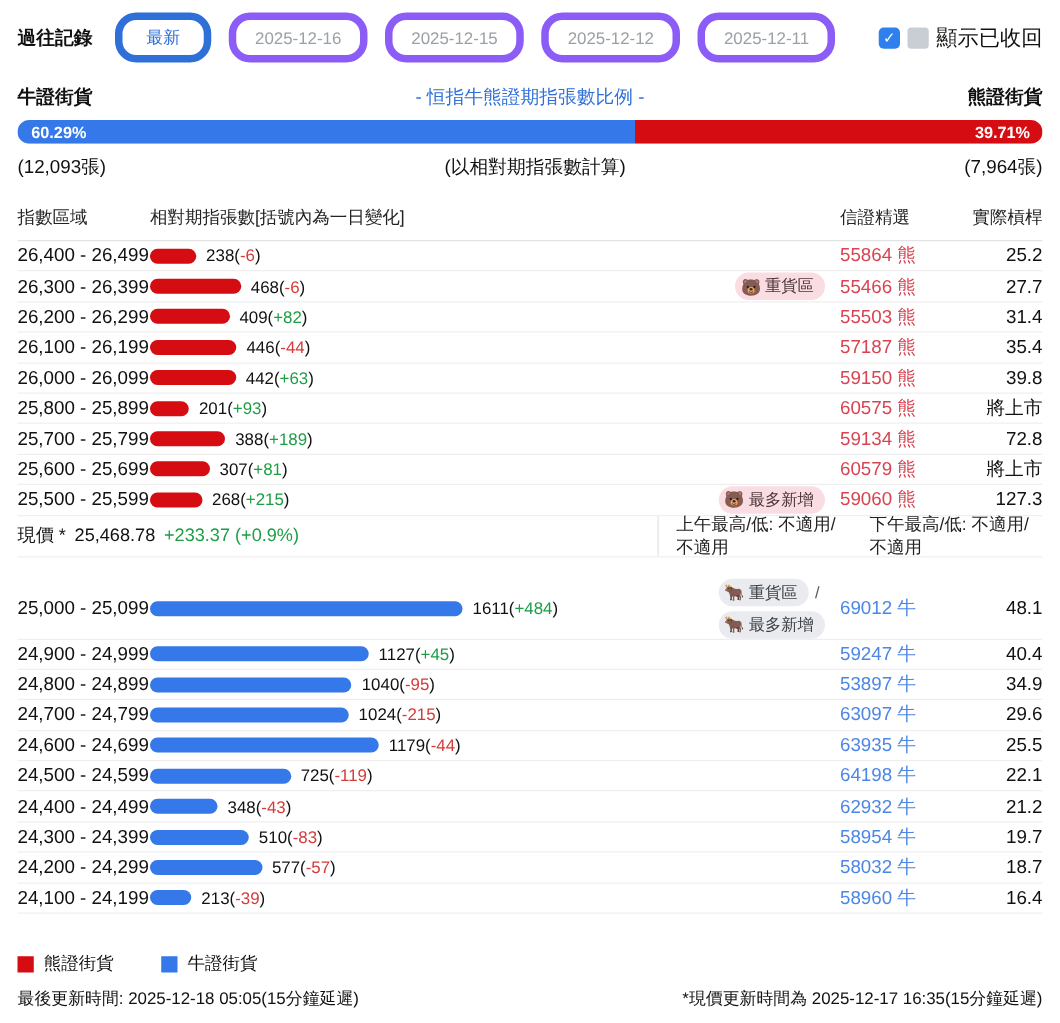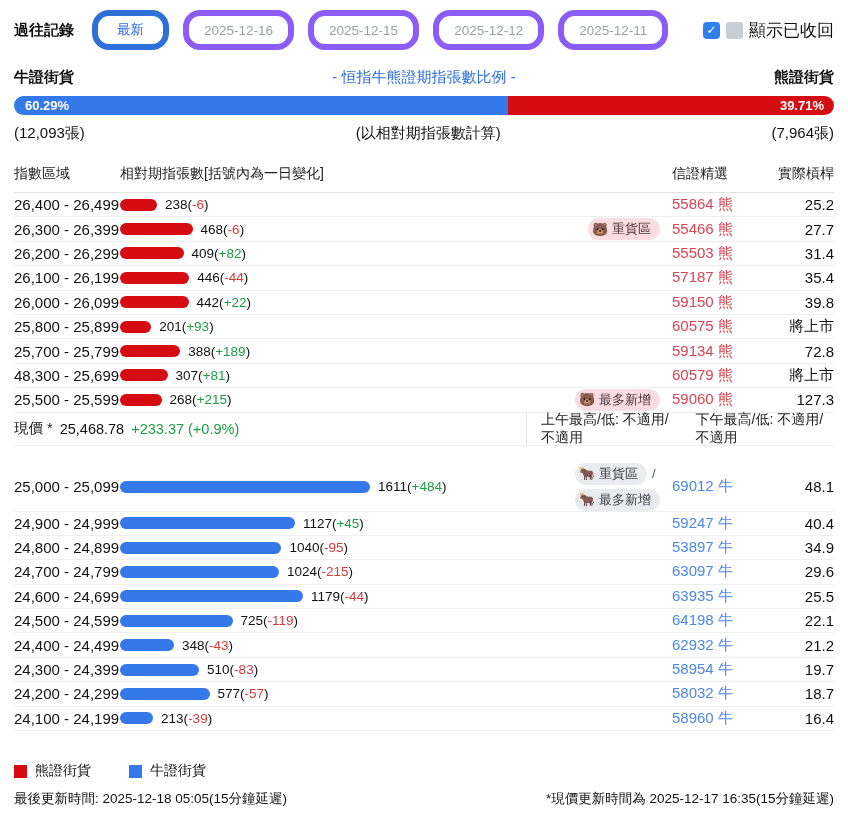--- a/index.html
+++ b/index.html
@@ -178,21 +178,21 @@
           <span class="contracts">446(<span class="chg neg">-44</span>)</span>
         </div>
         <div class="badges"></div>
         <span class="pick bear">57187 熊</span>
         <span class="lev">35.4</span>
       </div>
       <div class="row">
         <span class="range">26,000 - 26,099</span>
         <div class="barcell">
           <div class="bar bear" style="width: 68.6px;"></div>
-          <span class="contracts">442(<span class="chg pos">+22</span>)</span>
+          <span class="contracts">442(<span class="chg pos">+63</span>)</span>
         </div>
         <div class="badges"></div>
         <span class="pick bear">59150 熊</span>
         <span class="lev">39.8</span>
       </div>
       <div class="row">
         <span class="range">25,800 - 25,899</span>
         <div class="barcell">
           <div class="bar bear" style="width: 31.2px;"></div>
           <span class="contracts">201(<span class="chg pos">+93</span>)</span>
@@ -205,21 +205,21 @@
         <span class="range">25,700 - 25,799</span>
         <div class="barcell">
           <div class="bar bear" style="width: 60.2px;"></div>
           <span class="contracts">388(<span class="chg pos">+189</span>)</span>
         </div>
         <div class="badges"></div>
         <span class="pick bear">59134 熊</span>
         <span class="lev">72.8</span>
       </div>
       <div class="row">
-        <span class="range">48,300 - 25,699</span>
+        <span class="range">25,600 - 25,699</span>
         <div class="barcell">
           <div class="bar bear" style="width: 47.6px;"></div>
           <span class="contracts">307(<span class="chg pos">+81</span>)</span>
         </div>
         <div class="badges"></div>
         <span class="pick bear">60579 熊</span>
         <span class="lev">將上市</span>
       </div>
       <div class="row">
         <span class="range">25,500 - 25,599</span>

